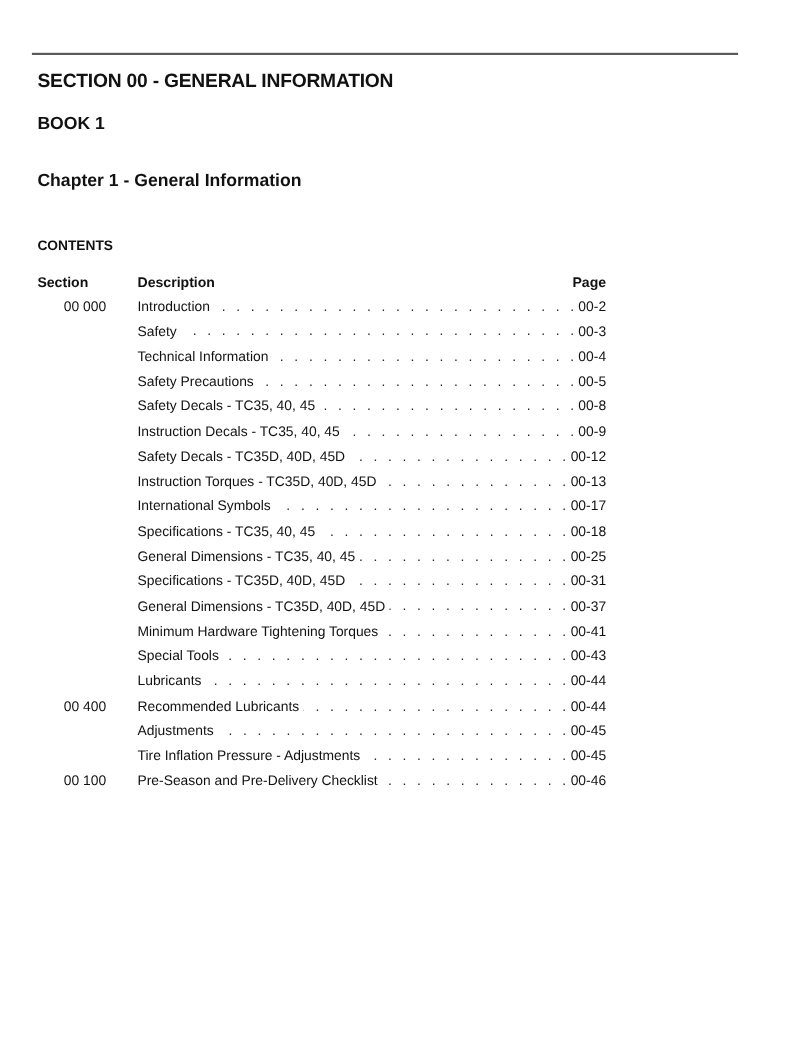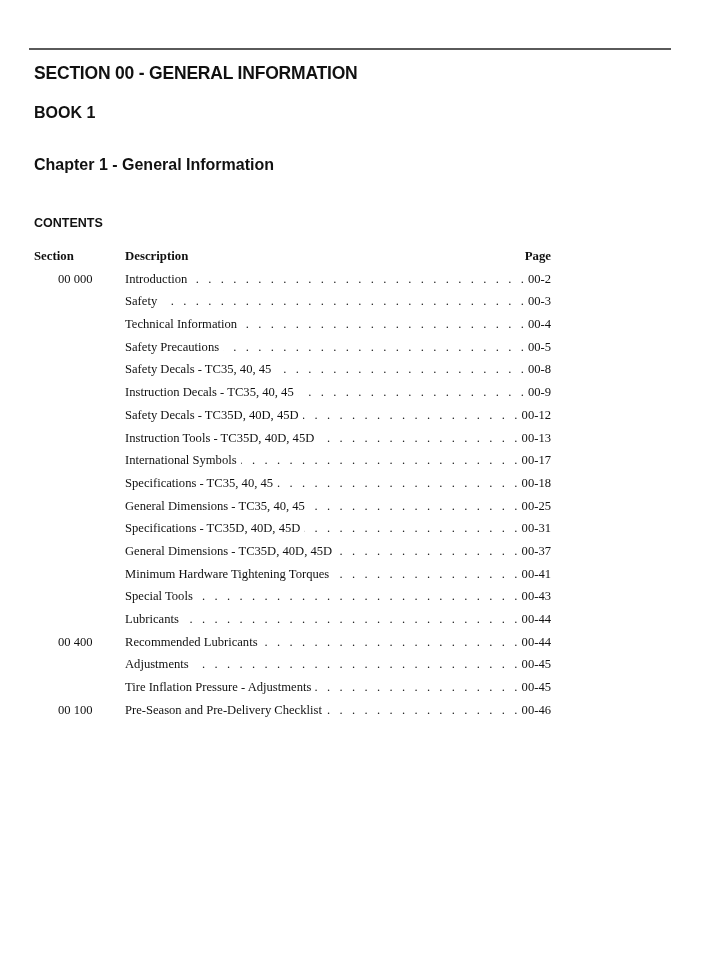--- a/index.html
+++ b/index.html
@@ -10,21 +10,21 @@
     .rule {
       position: absolute; left: 29px; top: 48px; width: 642px; height: 2px;
       background: #5a5a5a;
     }
     .center { position: absolute; left: 0; width: 700px; font-weight: bold; padding-left: 34px; }
     .sec-title { top: 63px; font-size: 17.5px; letter-spacing: -0.2px; }
     .book { top: 104px; font-size: 16px; }
     .chapter { top: 156px; font-size: 16px; }
     .contents { top: 216px; font-size: 12.5px; }
 
-    .toc { position: absolute; left: 0; top: 249px; width: 608px; font-family: Liberation Serif, serif; }
+    .toc { position: absolute; left: 0; top: 249px; width: 608px; }
     .hdr, .row { position: relative; height: 22.7px; font-size: 12.6px; }
     .hdr { font-weight: bold; font-size: 12.8px; }
     .c-sec { position: absolute; left: 34px; }
     .row .c-sec { left: 38px; margin-left: 20px; }
     .c-desc { position: absolute; left: 125px; }
     .c-page { position: absolute; right: 57px; }
     .lead {
       position: absolute; left: 125px; right: 57px; top: 0;
       display: flex; align-items: baseline; white-space: nowrap;
     }
@@ -103,21 +103,21 @@
     <span class="c-sec"></span>
     <div class="lead">
       <span class="t">Safety Decals - TC35D, 40D, 45D</span>
       <span class="dots">. . . . . . . . . . . . . . . . . . . . . . . . . . . . . . . . . . . . . . . . . . . . . . . . . . . . . . . . . . . . . . . . . . . . . . . . . . . . . . . . . . . . . . . . . . . .</span>
       <span class="p">00-12</span>
     </div>
   </div>
       <div class="row">
     <span class="c-sec"></span>
     <div class="lead">
-      <span class="t">Instruction Tools - TC35D, 40D, 45D</span>
+      <span class="t">Instruction Torques - TC35D, 40D, 45D</span>
       <span class="dots">. . . . . . . . . . . . . . . . . . . . . . . . . . . . . . . . . . . . . . . . . . . . . . . . . . . . . . . . . . . . . . . . . . . . . . . . . . . . . . . . . . . . . . . . . . . .</span>
       <span class="p">00-13</span>
     </div>
   </div>
       <div class="row">
     <span class="c-sec"></span>
     <div class="lead">
       <span class="t">International Symbols</span>
       <span class="dots">. . . . . . . . . . . . . . . . . . . . . . . . . . . . . . . . . . . . . . . . . . . . . . . . . . . . . . . . . . . . . . . . . . . . . . . . . . . . . . . . . . . . . . . . . . . .</span>
       <span class="p">00-17</span>

